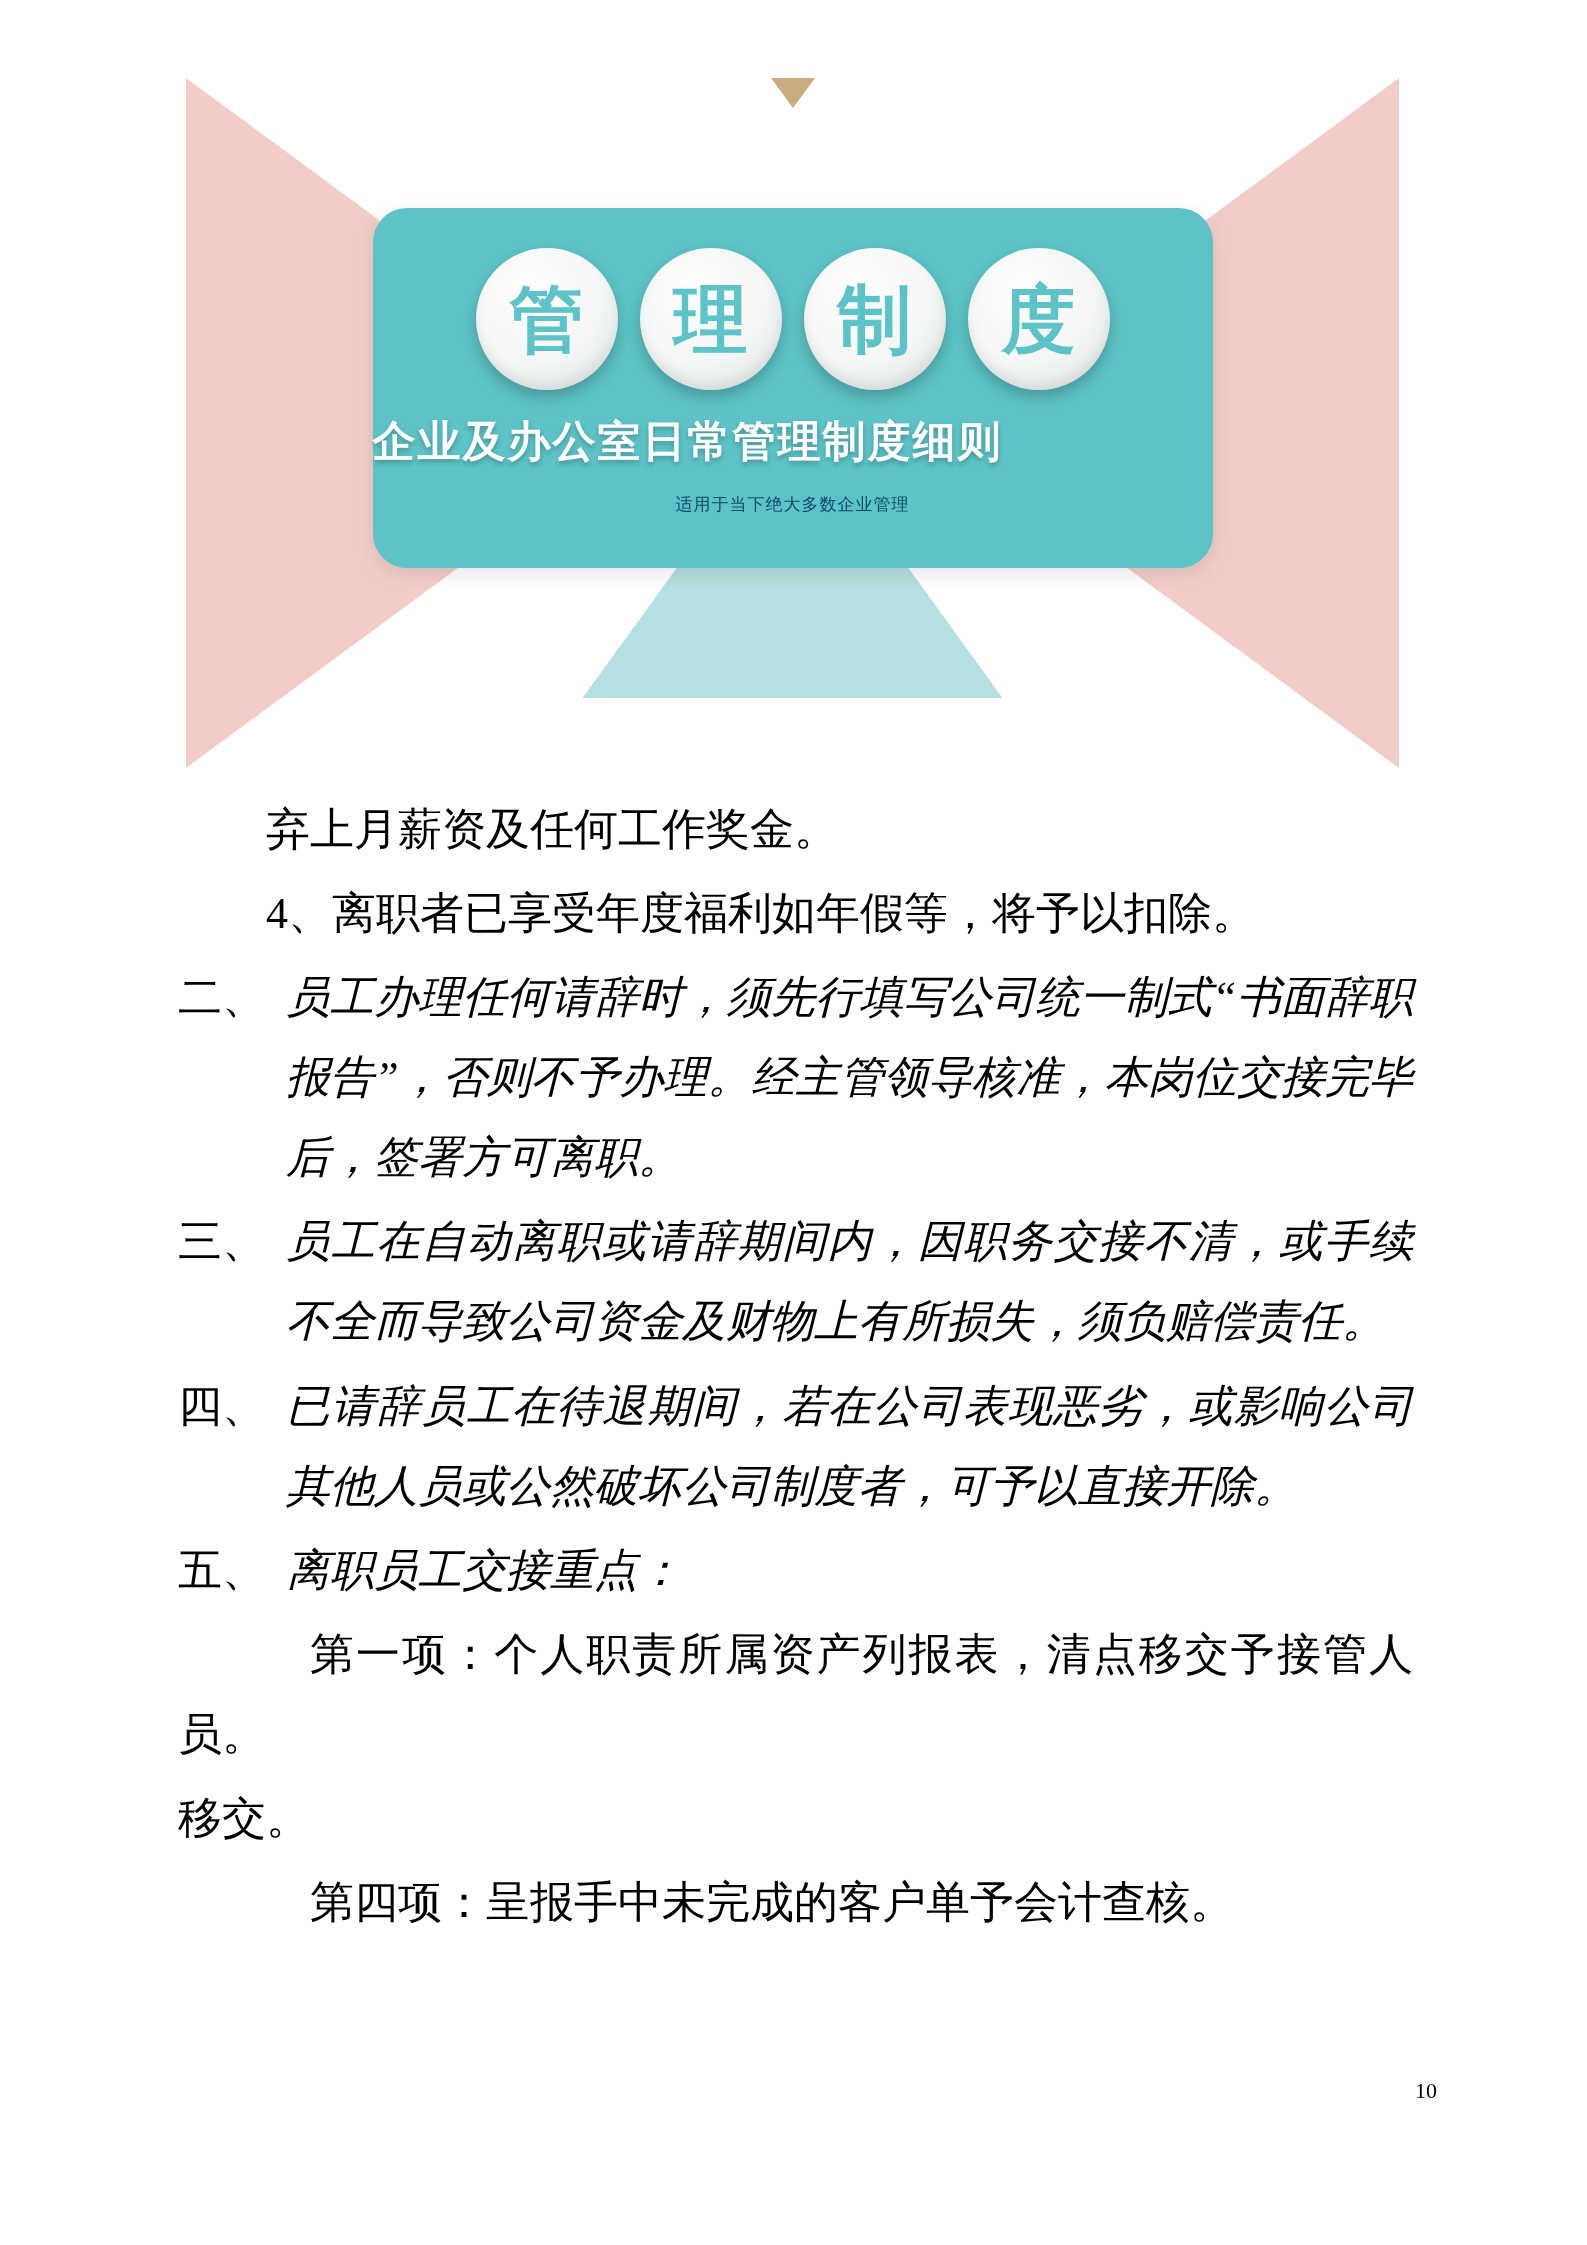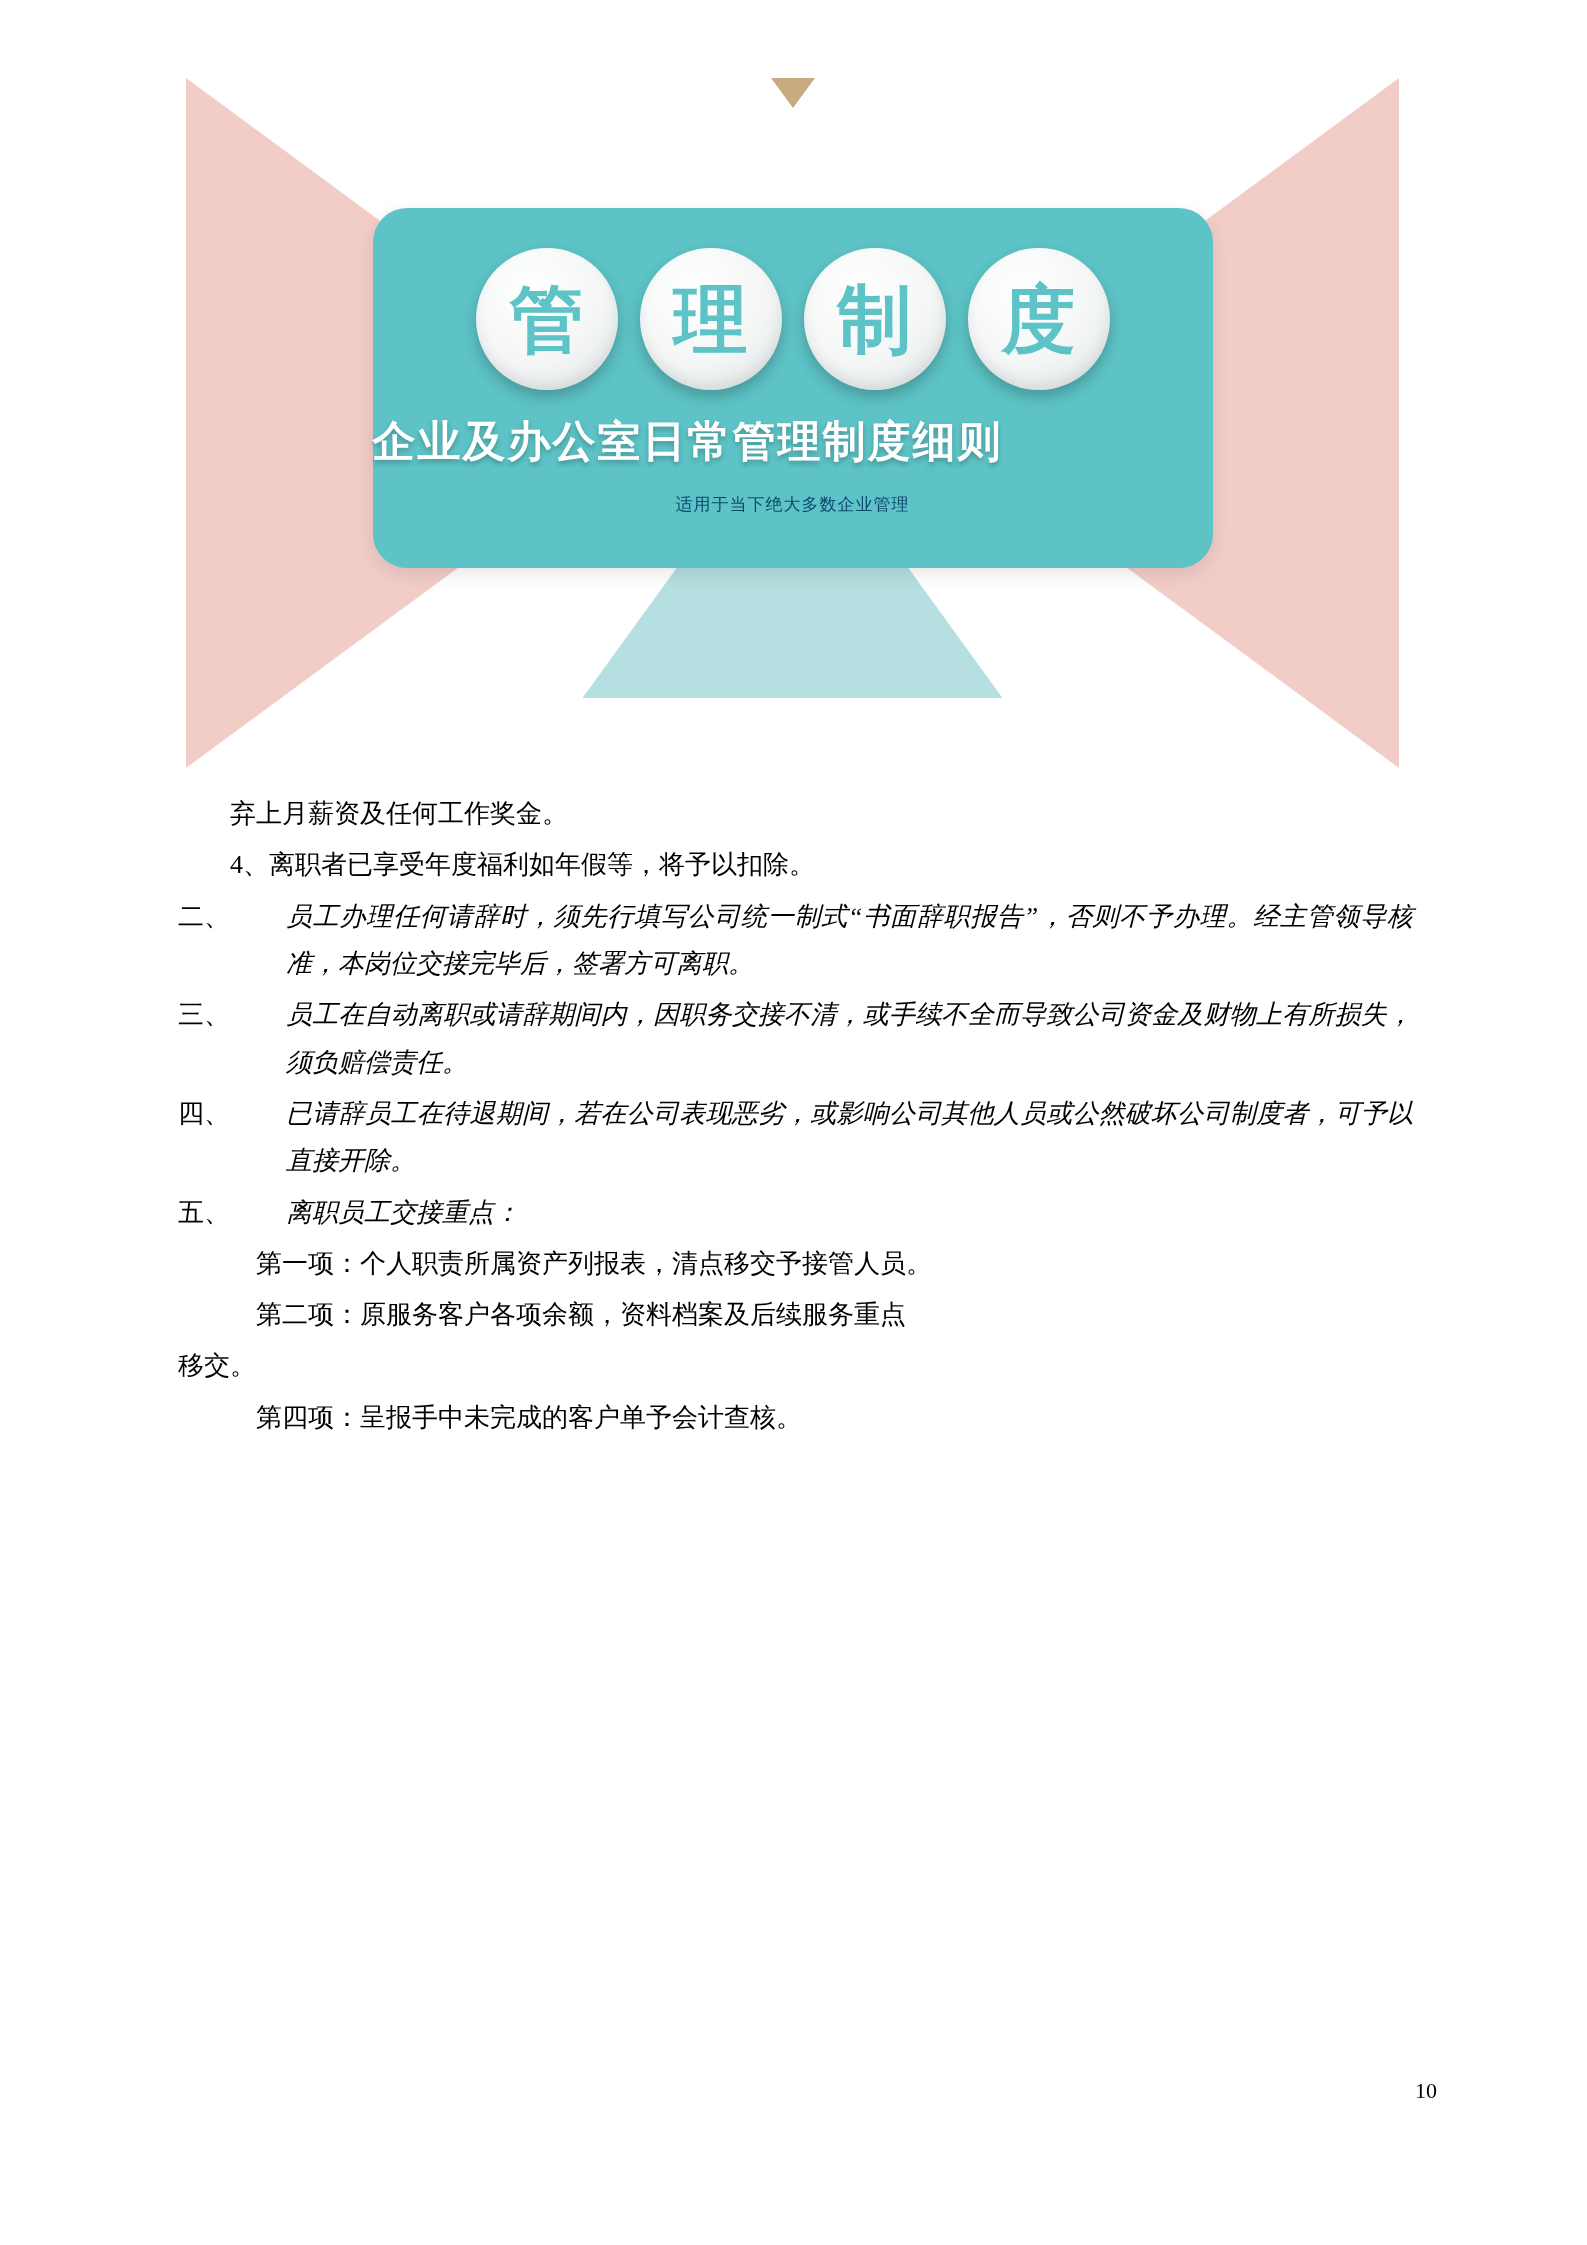--- a/index.html
+++ b/index.html
@@ -140,21 +140,21 @@
     color: #0c4a6e;
     letter-spacing: 1px;
   }
 
   
   .doc {
     position: absolute;
     left: 178px;
     top: 790px;
     width: 1235px;
-    font-size: 26px;
+    font-size: 44px;
     line-height: 1.82;
     color: #000000;
   }
   .para {
     margin: 0 0 4px 0;
     text-align: justify;
   }
   .indent-2 { text-indent: 2em; }
   .indent-3 { text-indent: 3em; }
   .hang {
@@ -237,19 +237,18 @@
     <span class="marker">四、</span>
     <span class="content">已请辞员工在待退期间，若在公司表现恶劣，或影响公司其他人员或公然破坏公司制度者，可予以直接开除。</span>
   </div>
 
   <div class="para hang">
     <span class="marker">五、</span>
     <span class="content">离职员工交接重点：</span>
   </div>
 
   <p class="para indent-3">第一项：个人职责所属资产列报表，清点移交予接管人员。</p>
-  <p class="para indent-3">第二项：原服务客户各项余额，资料档案及后续服务重点</p>
   <p class="para nohang">移交。</p>
   <p class="para indent-3">第四项：呈报手中未完成的客户单予会计查核。</p>
 
 </div>
 
 <div class="page-number">10</div>
 
 </body></html>

